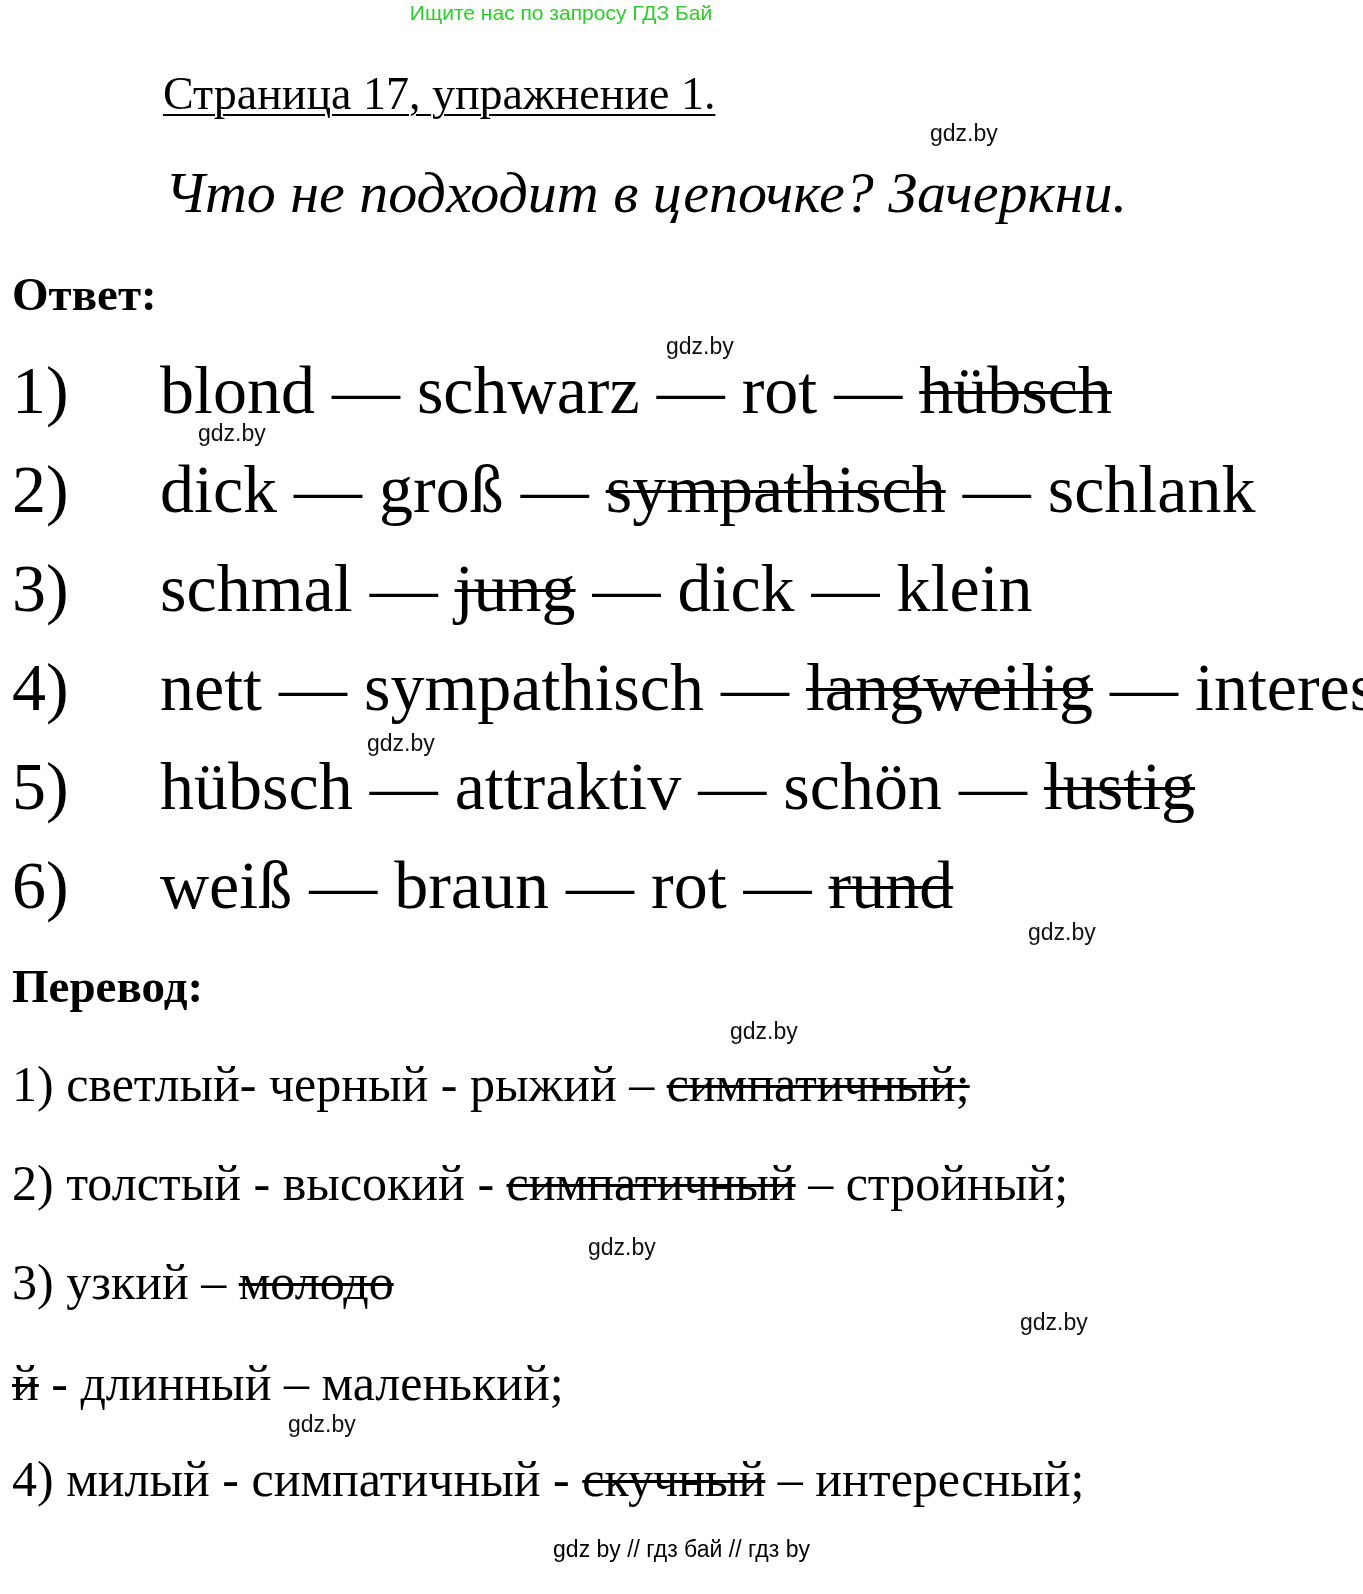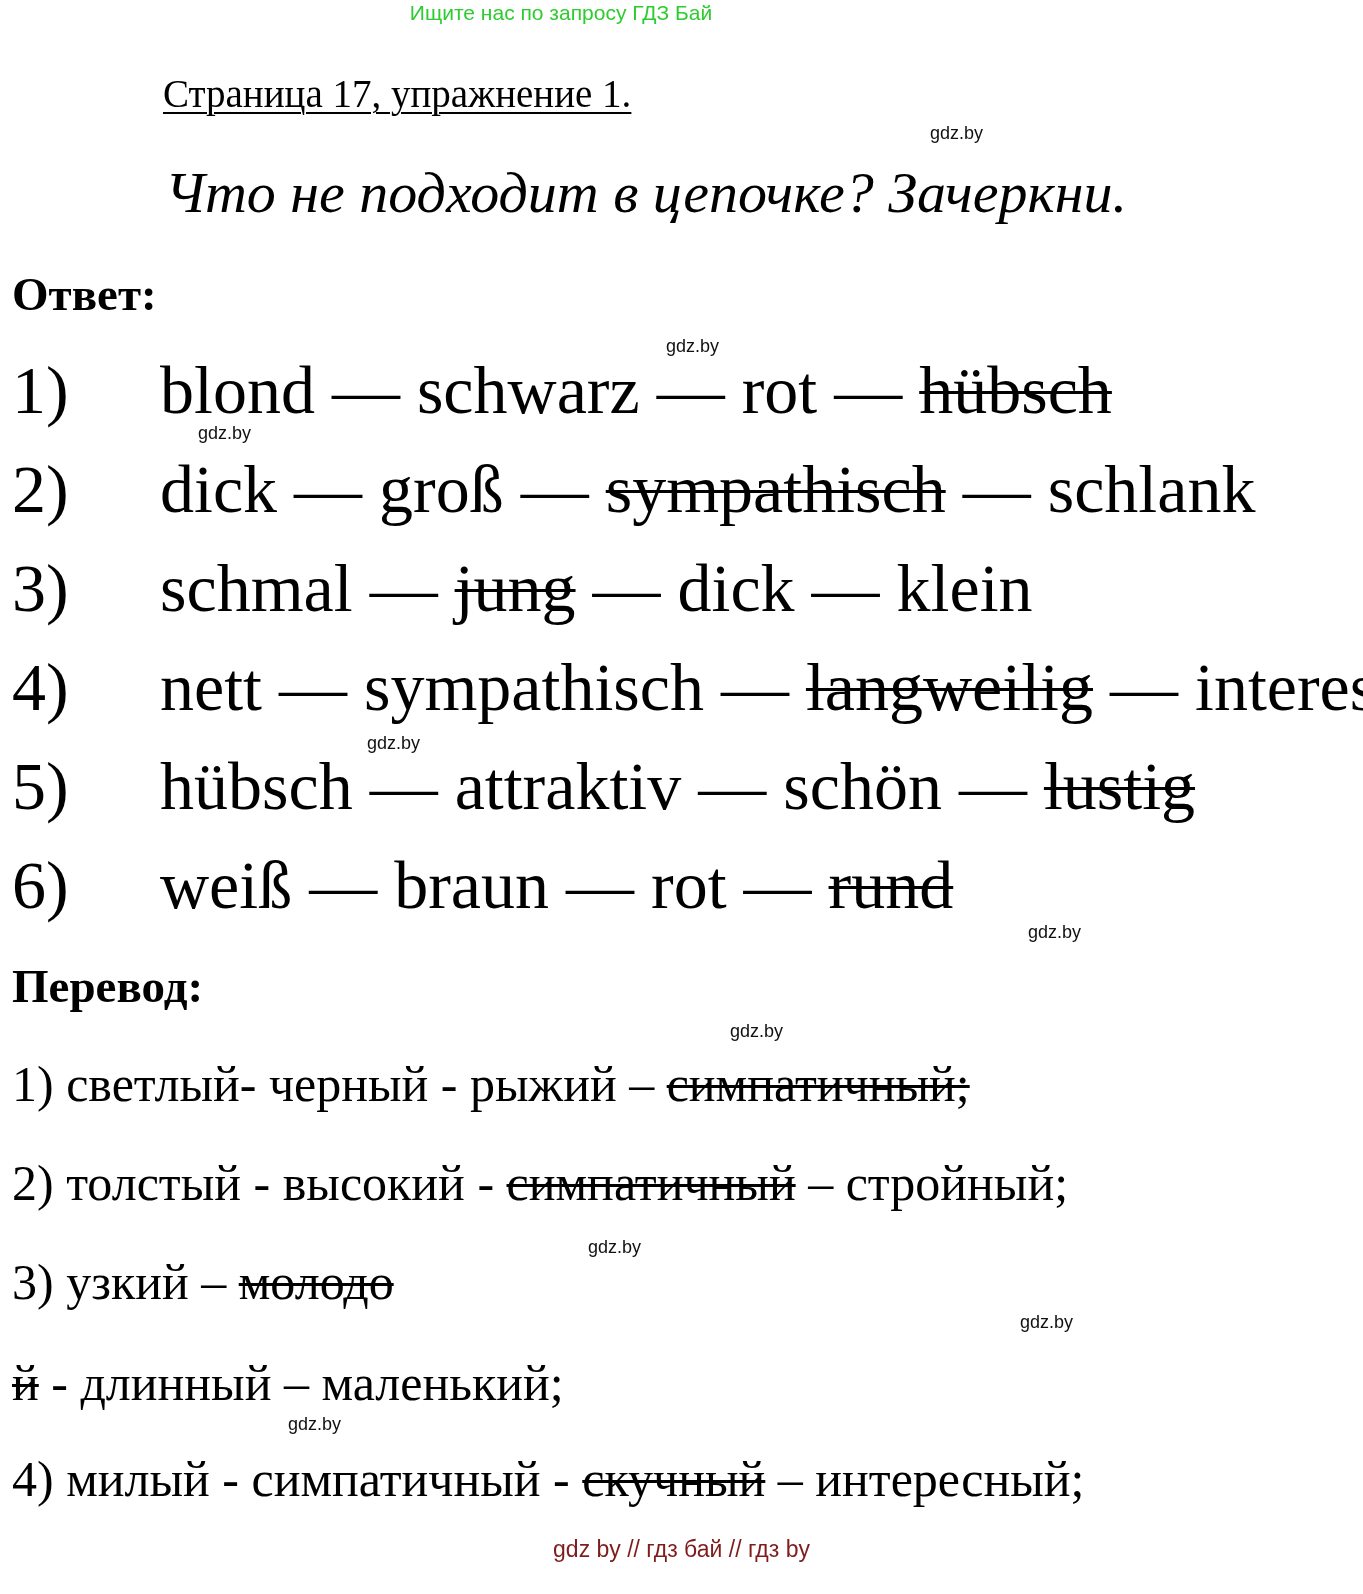--- a/index.html
+++ b/index.html
@@ -1,27 +1,27 @@
 <!DOCTYPE html>
 <html><head>
   <meta charset="utf-8">
   <style>
     html, body { margin: 0; padding: 0; background: #ffffff; }
     body { width: 1363px; height: 1594px; position: relative; overflow: hidden; font-family: "Liberation Serif", serif; color: #000; }
     .abs { position: absolute; white-space: nowrap; }
     .top-banner { left: 0; width: 1122px; top: 0; text-align: center; font-family: "Liberation Sans", sans-serif; font-size: 21px; color: #2ecc2e; line-height: 26px; }
-    .page-title { left: 163px; top: 66px; font-size: 39px; line-height: 56px; text-decoration: underline; text-decoration-thickness: 2px; text-underline-offset: 5px; }
+    .page-title { left: 163px; top: 66px; font-size: 46px; line-height: 56px; text-decoration: underline; text-decoration-thickness: 2px; text-underline-offset: 5px; }
     .task { left: 165px; top: 163px; font-size: 58px; font-style: italic; line-height: 60px; }
-    .wm { font-family: "Liberation Sans", sans-serif; font-size: 18px; color: #111; line-height: 30px; text-align: right; }
+    .wm { font-family: "Liberation Sans", sans-serif; font-size: 23px; color: #111; line-height: 30px; text-align: right; }
     .heading { left: 12px; font-weight: bold; font-size: 47px; line-height: 56px; }
     .ans-row { left: 12px; font-size: 68px; line-height: 64px; }
     .ans-num { display: inline-block; width: 148px; }
     .struck { text-decoration: line-through; text-decoration-thickness: 3px; }
     .tr-row { left: 12px; font-size: 50px; line-height: 62px; }
-    .footer { left: 0; width: 1363px; top: 1534px; text-align: center; font-family: "Liberation Sans", sans-serif; font-size: 23px; color: #7f1d1d; line-height: 30px; }
+    .footer { left: 0; width: 1363px; top: 1534px; text-align: center; font-family: "Liberation Sans", sans-serif; font-size: 23px; color: #000000; line-height: 30px; }
   </style>
 </head>
 <body>
 
 <div class="abs top-banner">Ищите нас по запросу ГДЗ Бай</div>
 
 <div class="abs page-title">Страница 17, упражнение 1.</div>
 <div class="abs wm" style="left:930px;top:118px">gdz.by</div>
 <div class="abs task">Что не подходит в цепочке? Зачеркни.</div>
 

